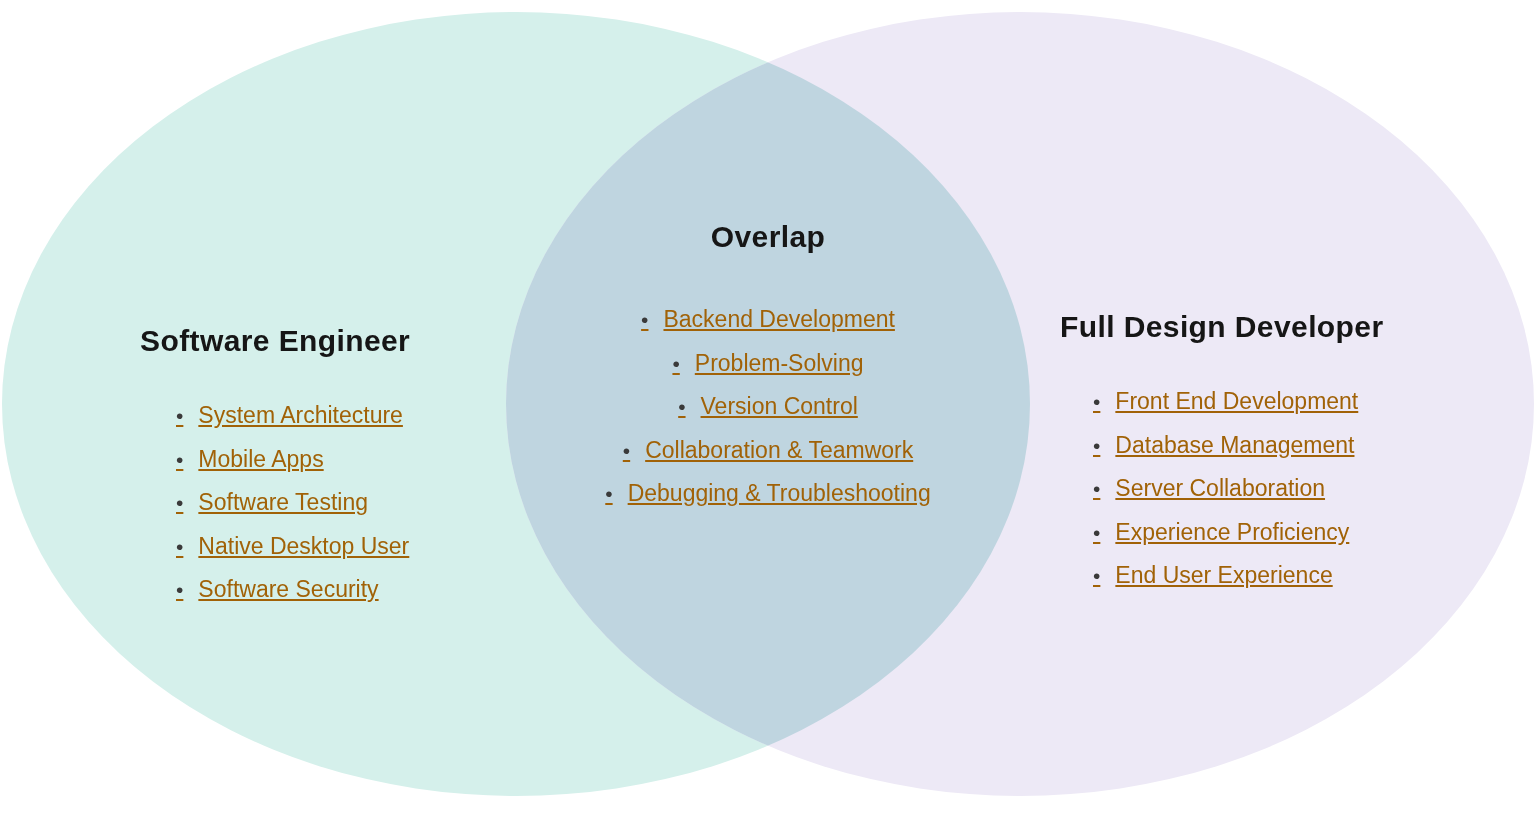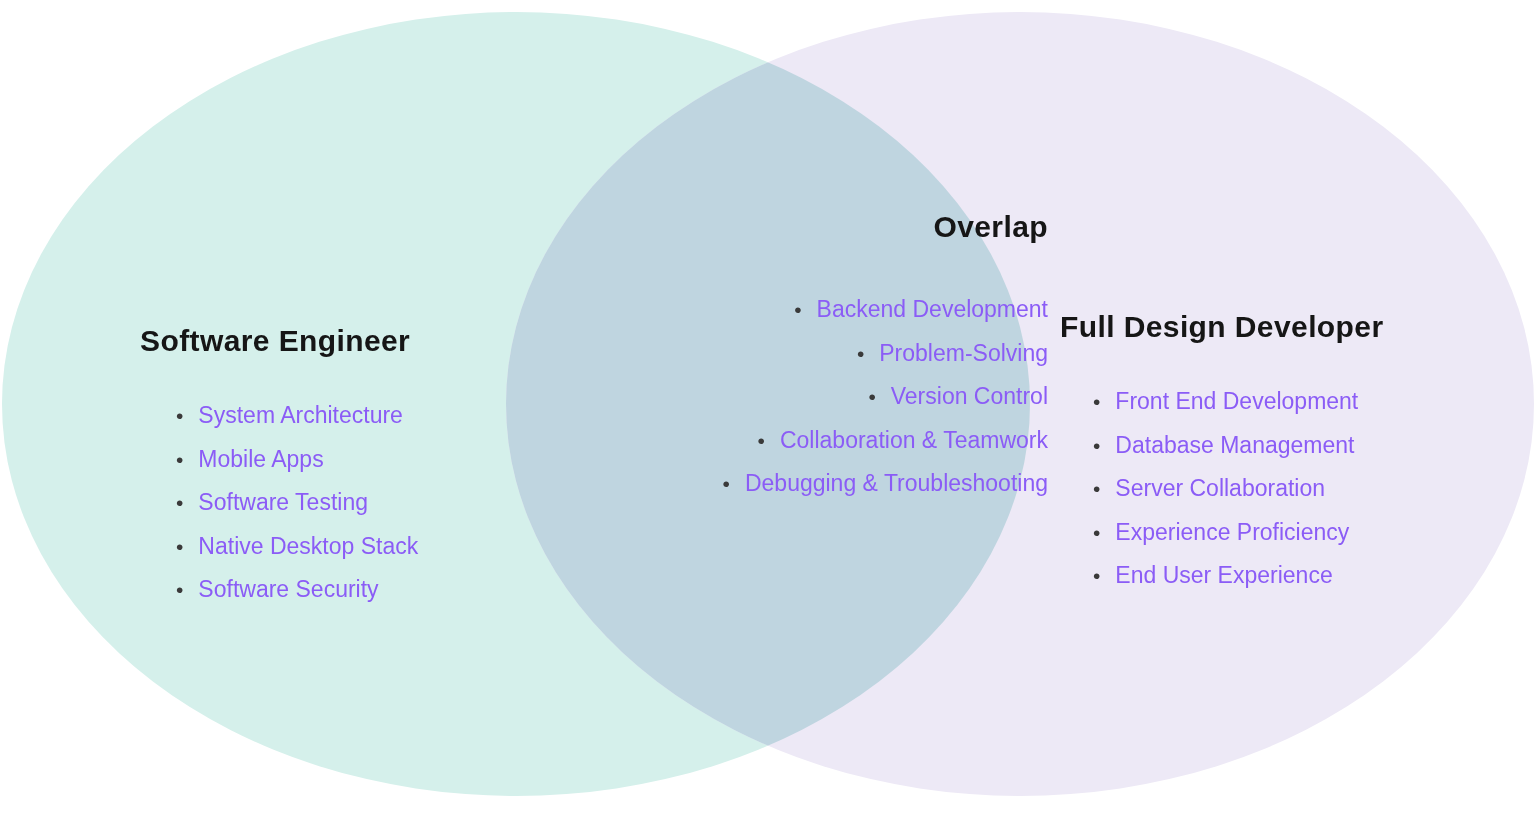--- a/index.html
+++ b/index.html
@@ -26,41 +26,42 @@
     line-height: 30px;
     white-space: nowrap;
   }
 
   .items {
     list-style: none;
     margin-top: 38px;
   }
   .items li {
     font-size: 23px;
-    color: #8b5cf6;
+    color: #a16207;
     line-height: 42.5px;
     white-space: nowrap;
+    text-decoration: underline;
   }
   .items li::before {
     content: "\2022";
     font-size: 21px;
     color: #3a3a3a;
     margin-right: 15px;
   }
 
   
   .group-left { left: 140px; top: 312px; margin-top: 14px; }
   .group-left .items { padding-left: 36px; }
 
   
   .group-center {
     left: 768px;
-    top: 212px;
+    top: 222px;
     transform: translateX(-50%);
-    text-align: right;
+    text-align: center;
     width: 560px;
   }
   .group-center .items { margin-top: 46px; }
 
   
   .group-right { left: 1060px; top: 312px; }
   .group-right .items { padding-left: 33px; }
 </style>
 </head>
 <body>
@@ -79,21 +80,21 @@
       <ellipse cx="1020" cy="404" rx="514" ry="392" fill="#bfd5e0"></ellipse>
     </g>
   </svg>
 
   <div class="group group-left">
     <div class="set-title">Software Engineer</div>
     <ul class="items">
       <li>System Architecture</li>
       <li>Mobile Apps</li>
       <li>Software Testing</li>
-      <li>Native Desktop Stack</li>
+      <li>Native Desktop User</li>
       <li>Software Security</li>
     </ul>
   </div>
 
   <div class="group group-center">
     <div class="set-title">Overlap</div>
     <ul class="items">
       <li>Backend Development</li>
       <li>Problem-Solving</li>
       <li>Version Control</li>

